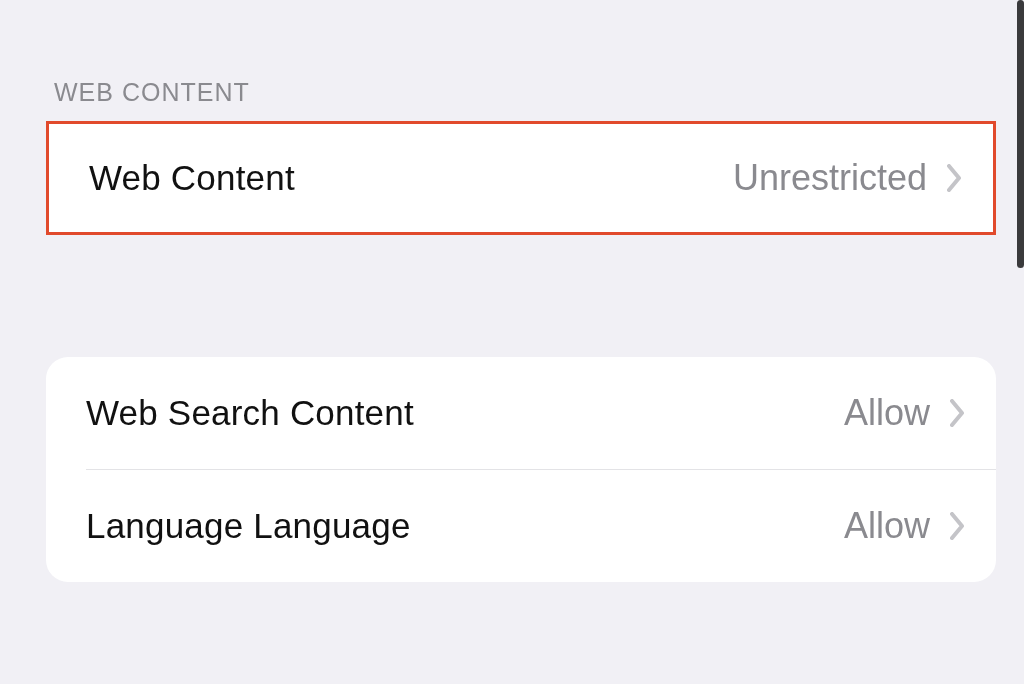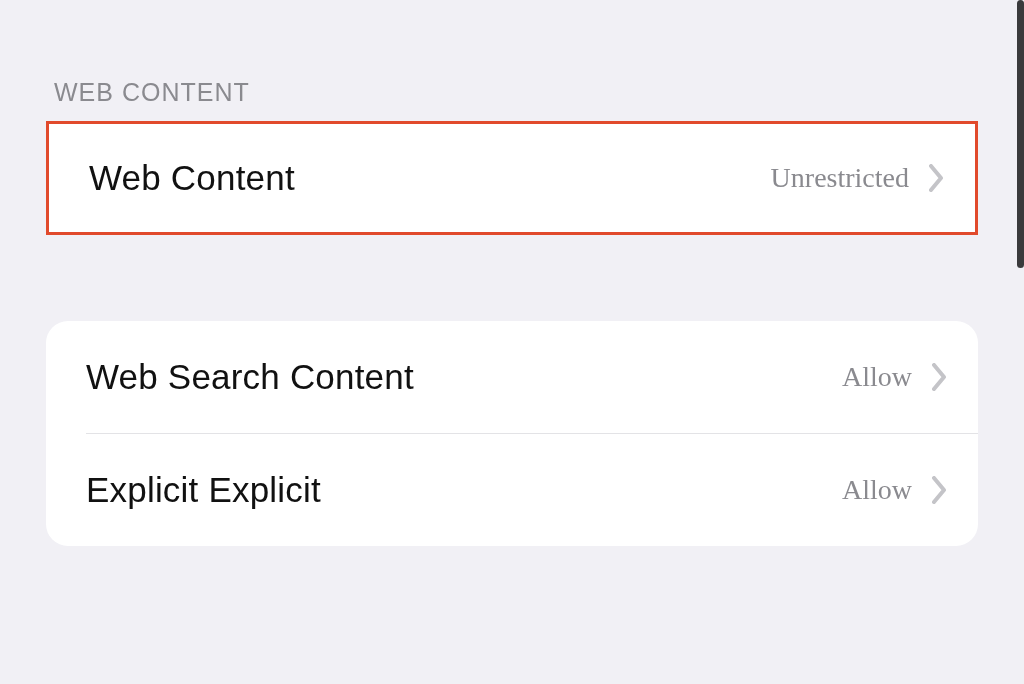--- a/index.html
+++ b/index.html
@@ -5,59 +5,59 @@
     * { box-sizing: border-box; margin: 0; padding: 0; }
     html, body {
       width: 1024px;
       height: 684px;
       background: #f1f0f5;
       font-family: -apple-system, "SF Pro Text", "Helvetica Neue", Helvetica, Arial, sans-serif;
       position: relative;
       overflow: hidden;
     }
     .page {
-      padding: 0 46px 0 46px;
+      padding: 0 28px 0 46px;
     }
     .section-header {
       font-size: 25px;
       letter-spacing: 1px;
       color: #8a8a8f;
       padding: 0 0 14px 8px;
       text-transform: none;
     }
     .top-gap { height: 78px; }
     .mid-gap { height: 86px; }
 
     .group {
       background: #ffffff;
       border-radius: 22px;
       overflow: hidden;
+      margin-top: 36px;
     }
     .row {
       display: flex;
       align-items: center;
       justify-content: space-between;
       height: 112px;
       padding: 0 30px 0 40px;
       cursor: pointer;
     }
     .row .label {
       font-size: 35px;
       color: #111;
       letter-spacing: 0.2px;
     }
     .row .trailing {
       display: flex;
       align-items: center;
       gap: 20px;
     }
     .row .value {
-      font-size: 28px;
+      font-size: 36px;
       color: #8a8a8f;
-      font-family: Liberation Serif, serif;
     }
     .chevron {
       width: 16px;
       height: 28px;
       flex: 0 0 auto;
     }
     .chevron svg { display: block; }
     .divider {
       height: 1px;
       background: #e3e3e6;
@@ -120,21 +120,21 @@
           <svg viewBox="0 0 16 28" width="16" height="28">
               <path d="M2 2 L12 14 L2 26" fill="none" stroke="#c4c4c8" stroke-width="4" stroke-linecap="round" stroke-linejoin="round"></path>
             </svg>
         </span>
       </span>
     </div>
 
     <div class="divider"></div>
 
     <div class="row">
-      <span class="label">Explicit Explicit</span>
+      <span class="label">Language Language</span>
       <span class="trailing">
         <span class="value">Allow</span>
         <span class="chevron">
           <svg viewBox="0 0 16 28" width="16" height="28">
               <path d="M2 2 L12 14 L2 26" fill="none" stroke="#c4c4c8" stroke-width="4" stroke-linecap="round" stroke-linejoin="round"></path>
             </svg>
         </span>
       </span>
     </div>
 

